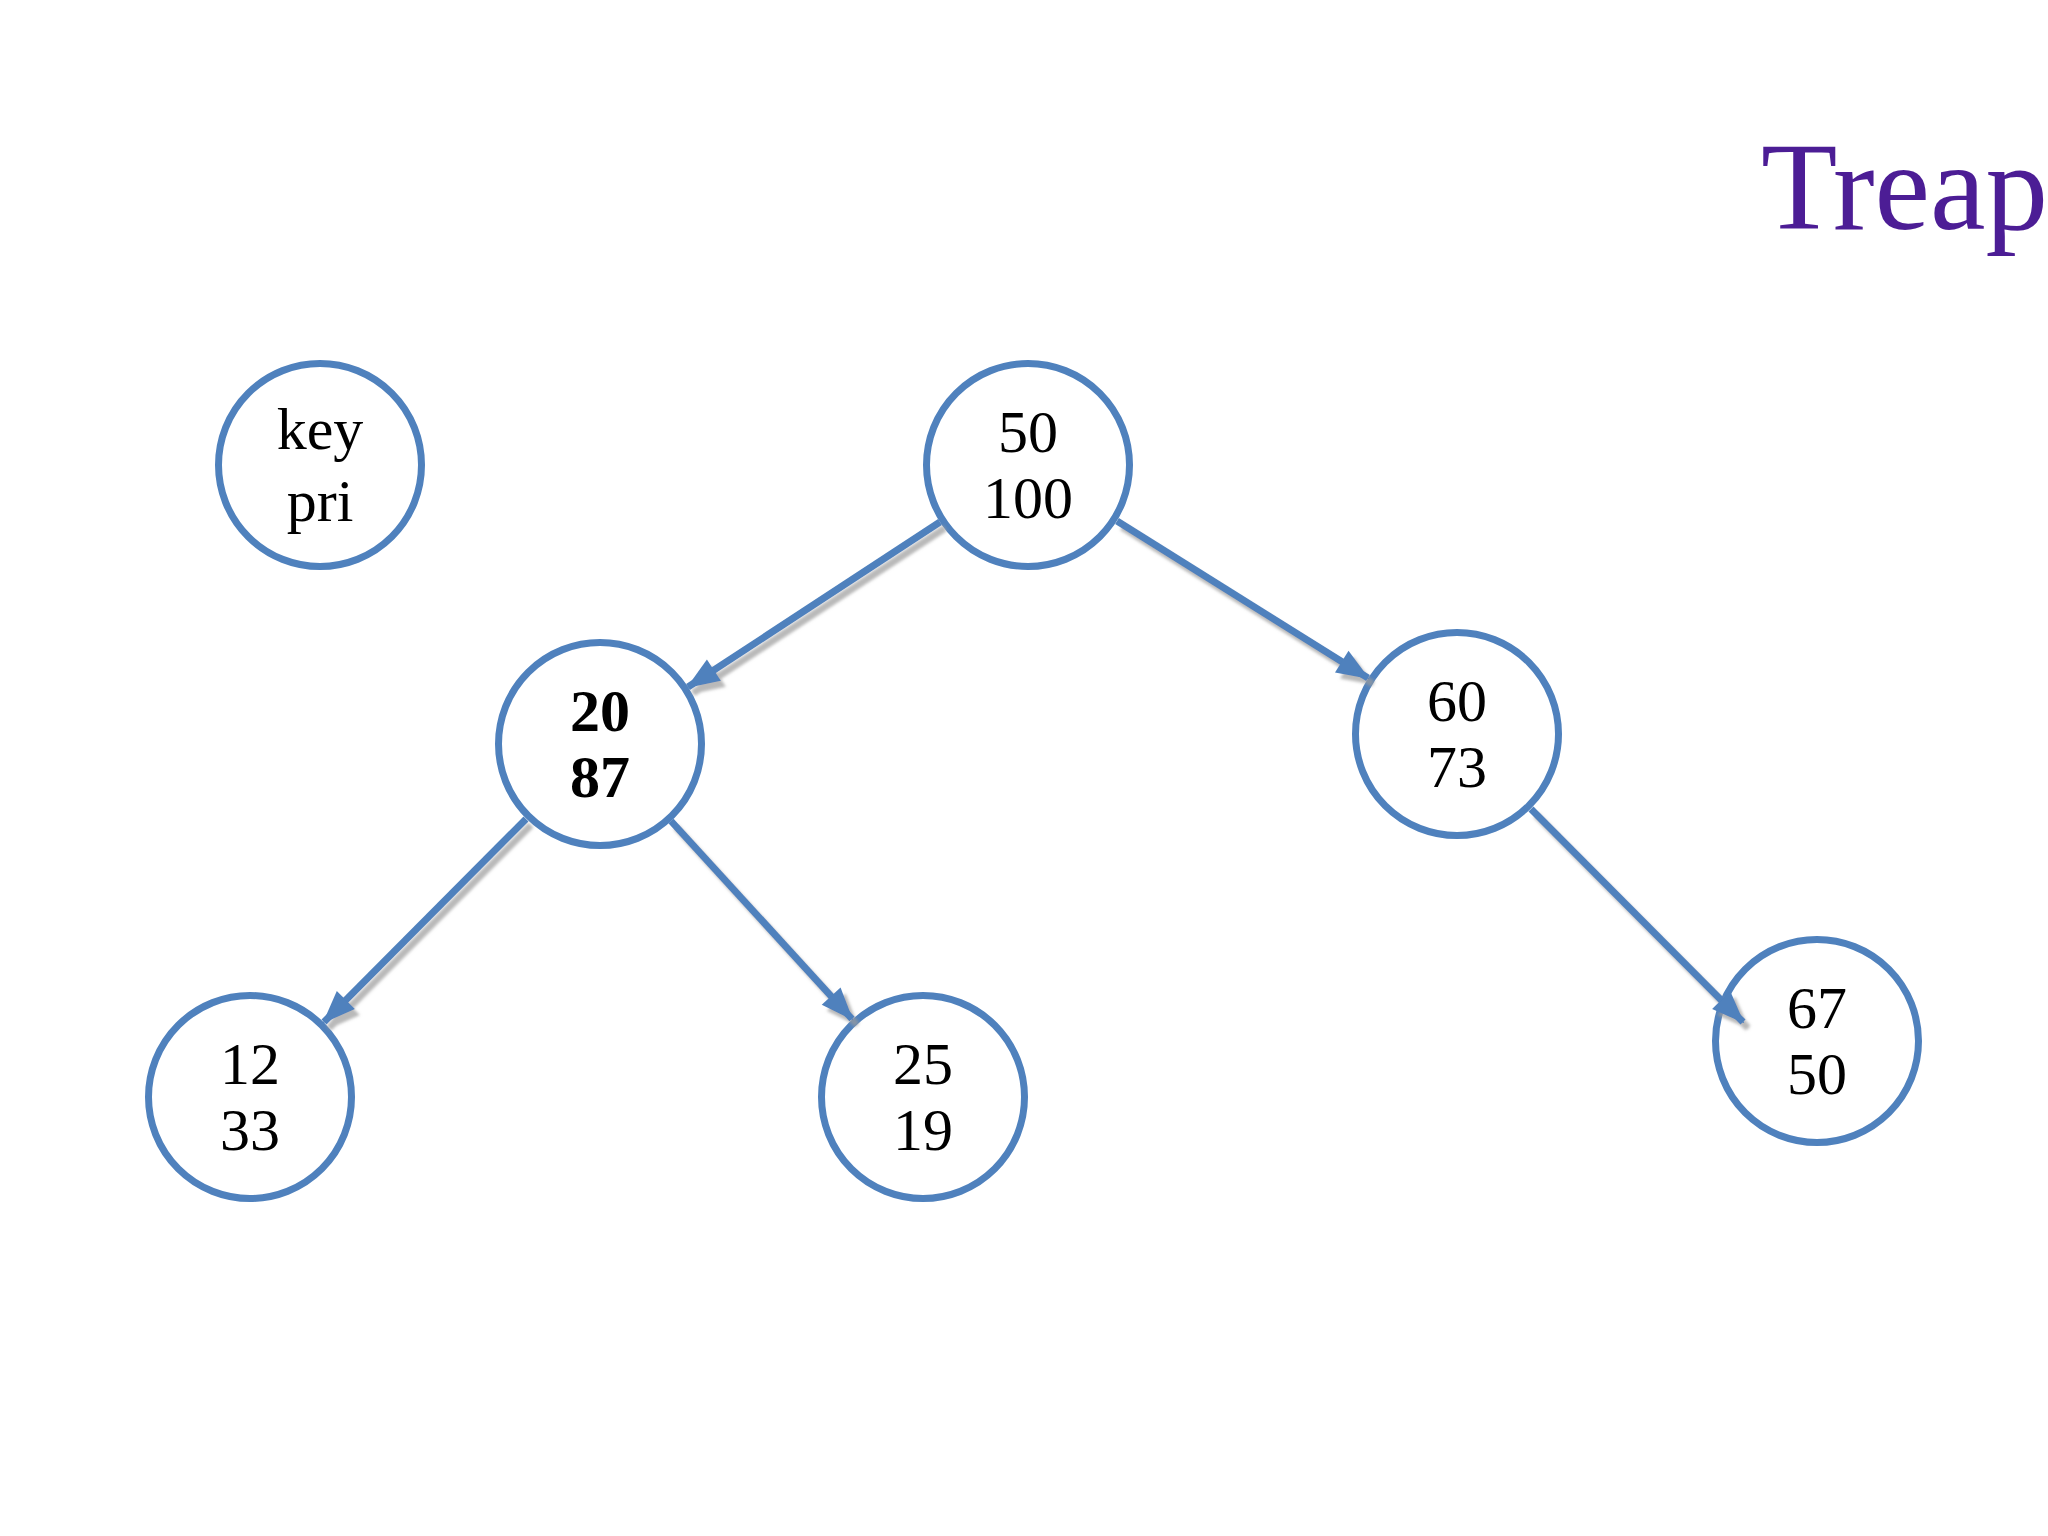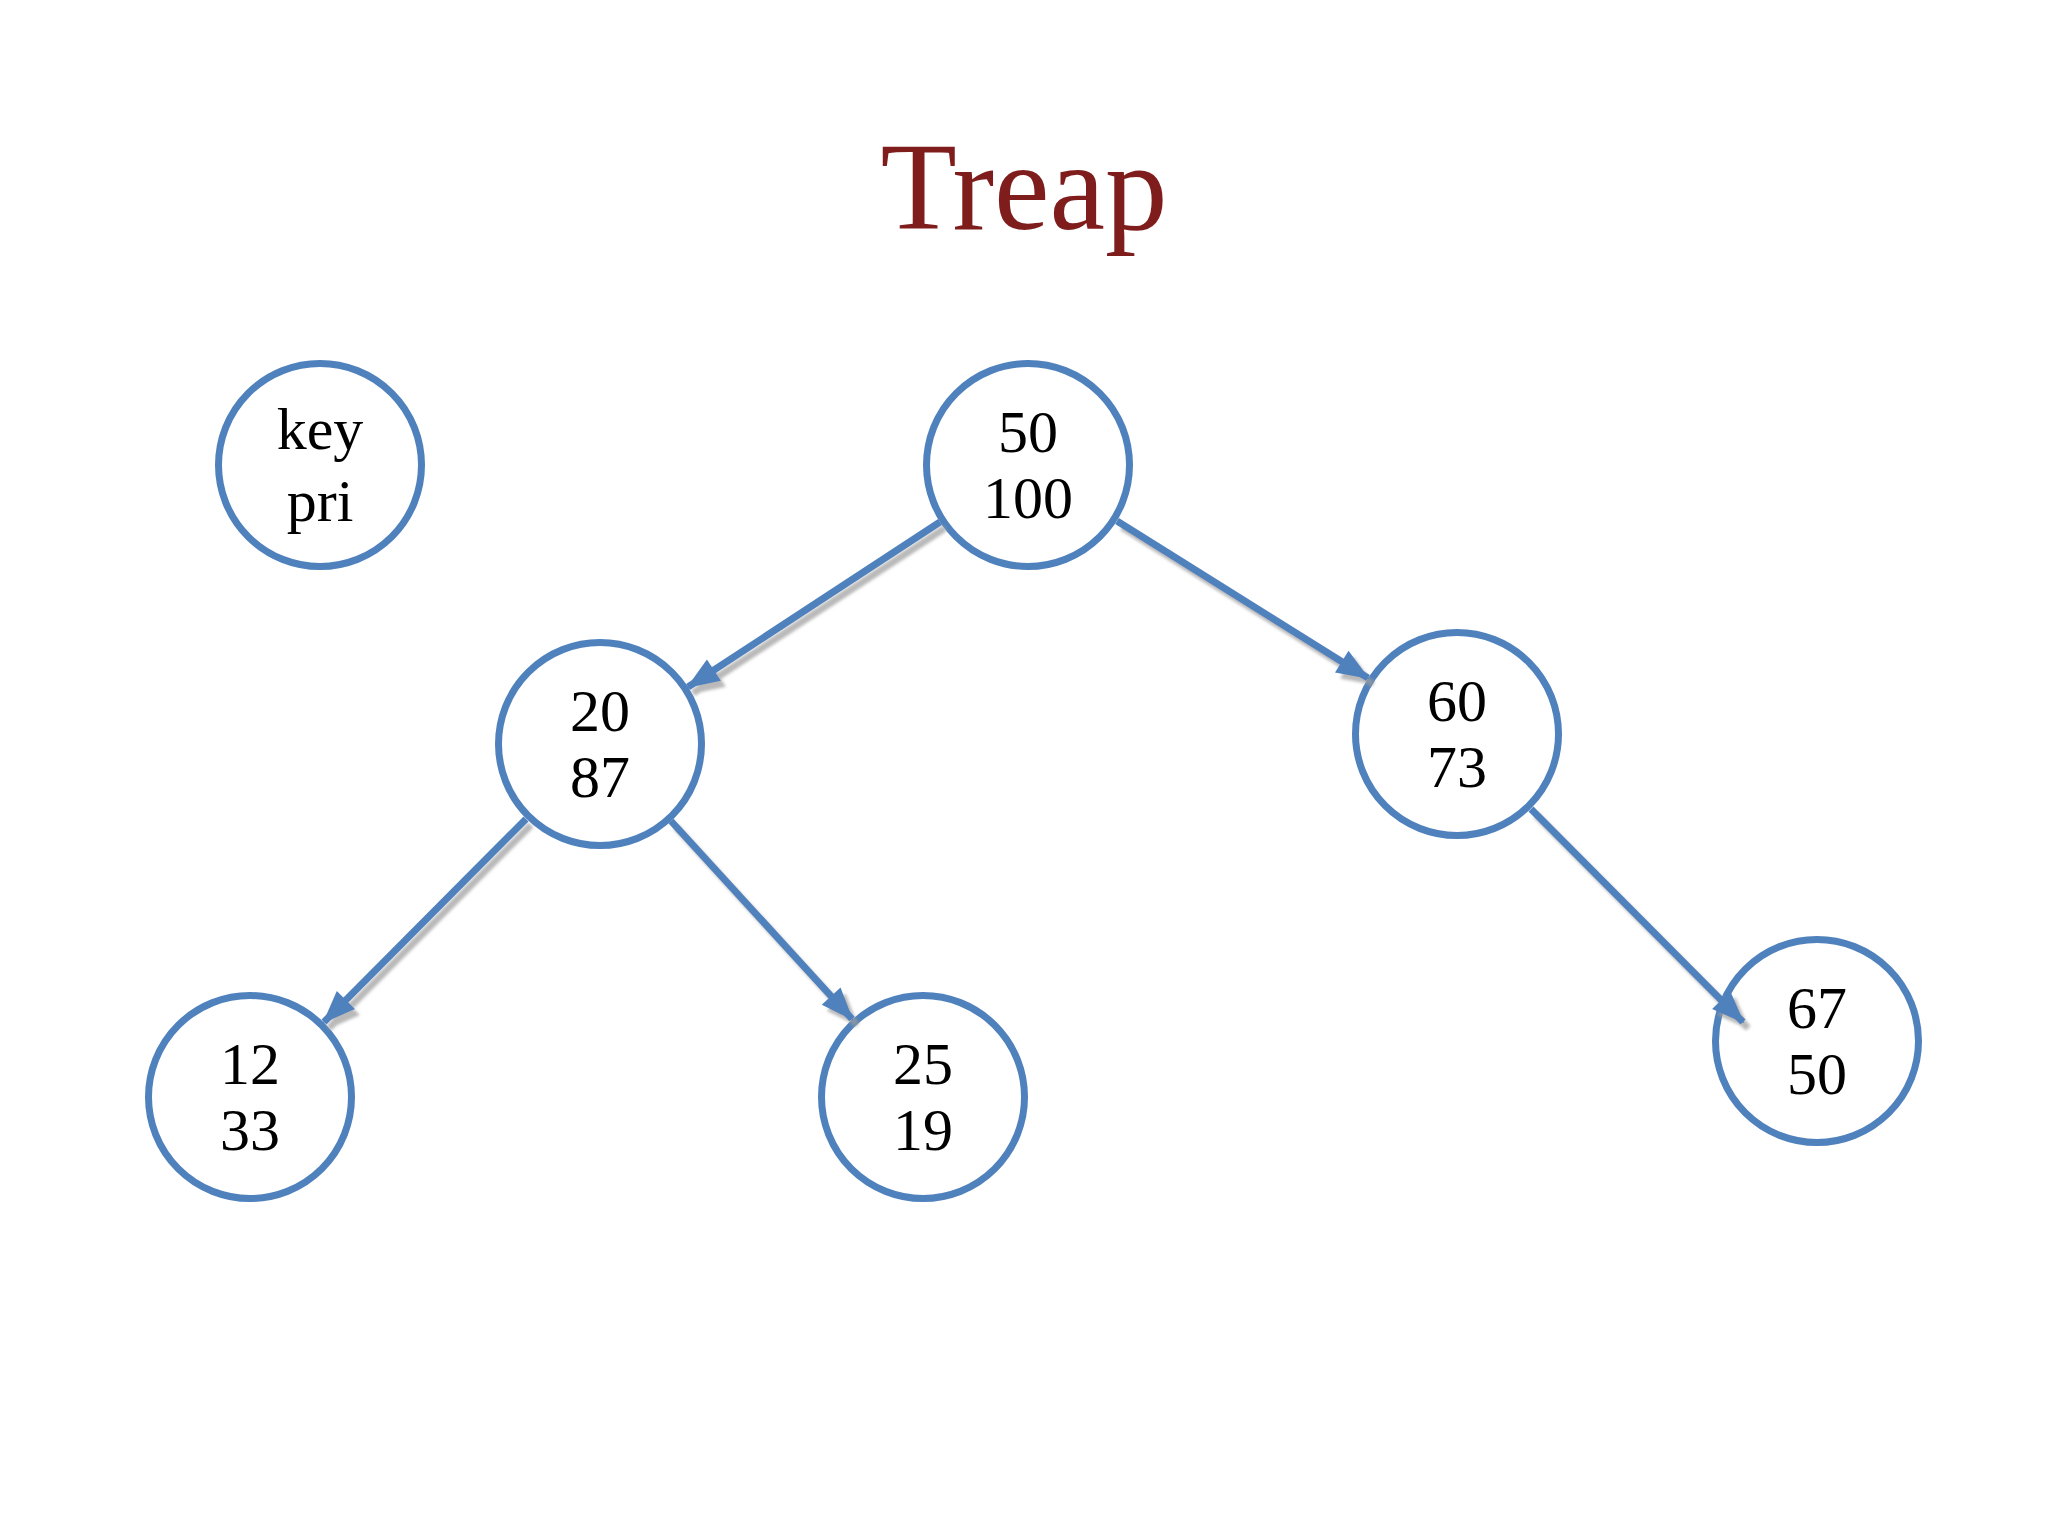--- a/index.html
+++ b/index.html
@@ -15,46 +15,46 @@
     overflow: hidden;
     font-family: "Liberation Serif", serif;
     color: #000000;
   }
   .title {
     position: absolute;
     top: 112px;
     left: 0;
     width: 100%;
     margin: 0;
-    text-align: center;
+    text-align: right;
     font-size: 125px;
     line-height: 1.2;
     font-weight: 400;
-    color: #7f1d1d;
+    color: #4c1d95;
   }
   .node {
     position: absolute;
     width: 210px;
     height: 210px;
     box-sizing: border-box;
     border: 7px solid #4f81bd;
     border-radius: 50%;
     background: #ffffff;
     display: flex;
     flex-direction: column;
     justify-content: center;
     align-items: center;
     font-size: 60px;
     line-height: 66px;
     text-align: center;
     z-index: 2;
   }
   .node-legend      { left: 215px;  top: 360px; gap: 6px; }
   .node-root        { left: 923px;  top: 360px; }
-  .node-left        { left: 495px;  top: 639px; }
+  .node-left        { left: 495px;  top: 639px; font-weight: bold; }
   .node-right       { left: 1352px; top: 629px; align-items: center; }
   .node-left-left   { left: 145px;  top: 992px; }
   .node-left-right  { left: 818px;  top: 992px; }
   .node-right-right { left: 1712px; top: 936px; }
   .edges {
     position: absolute;
     left: 0;
     top: 0;
     width: 2048px;
     height: 1536px;

